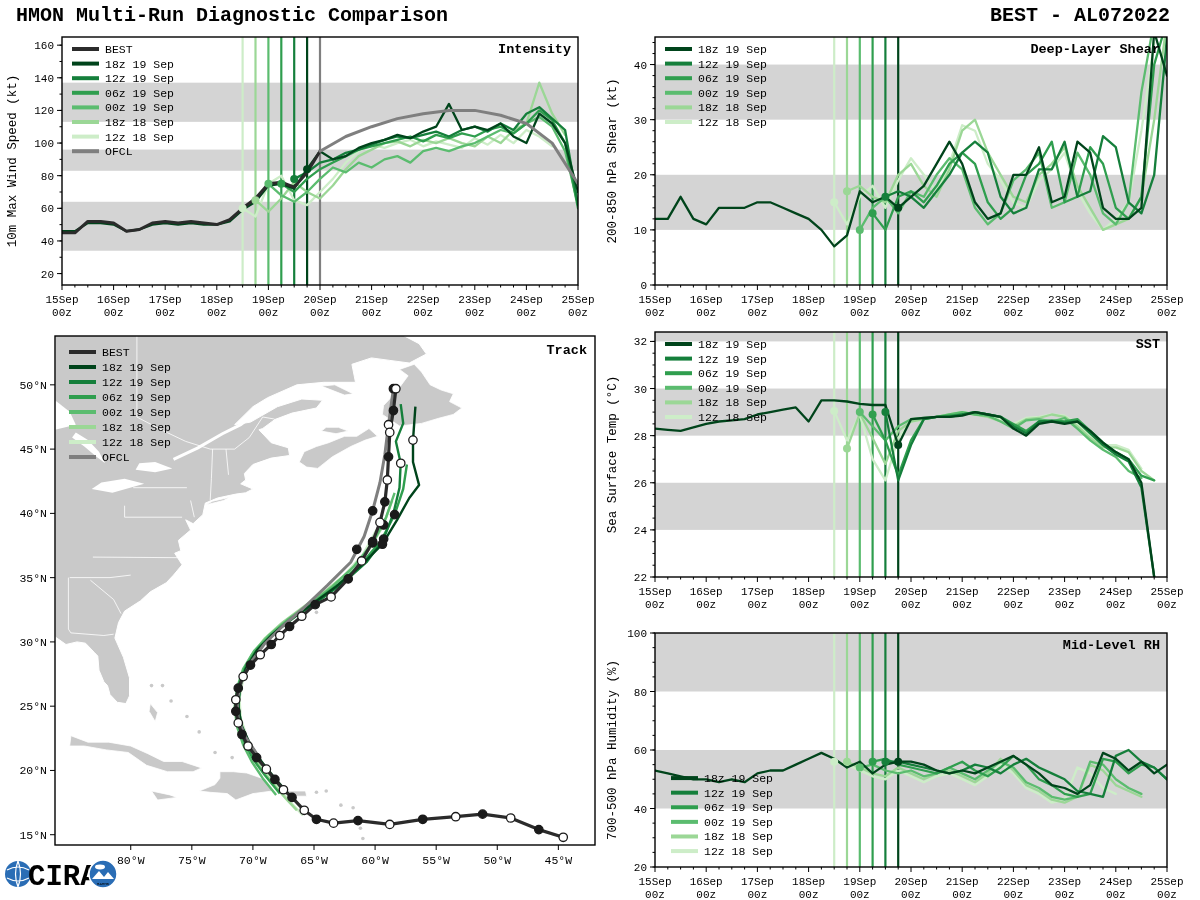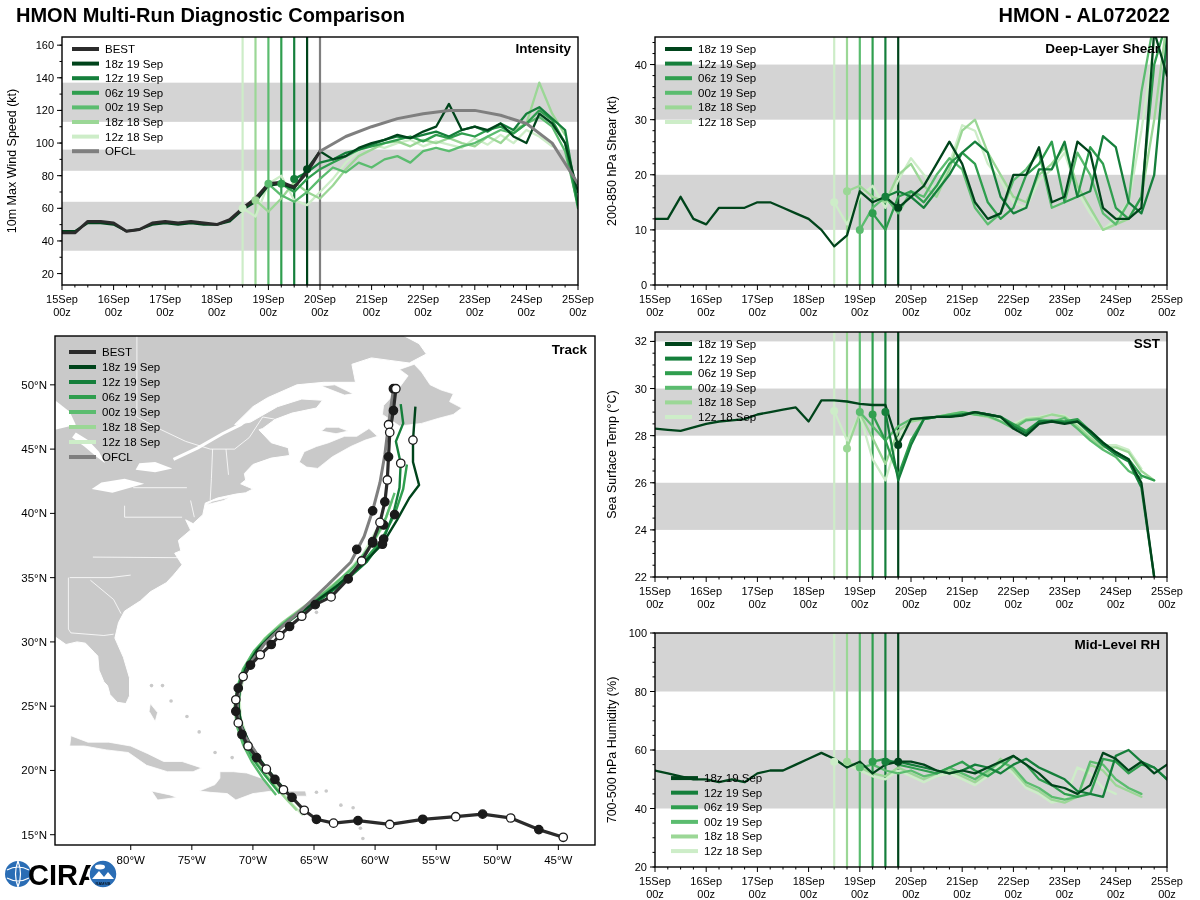--- a/index.html
+++ b/index.html
@@ -1,35 +1,35 @@
 <!DOCTYPE html>
 <html><head>
 <meta charset="utf-8">
 <style>
   html,body{margin:0;padding:0;background:#ffffff;}
   .page{position:relative;width:1200px;height:900px;background:#fff;overflow:hidden;
-        font-family:Liberation Sans, sans-serif;color:#000;}
+        font-family:Liberation Mono, monospace;color:#000;}
   .hdr{position:absolute;top:4px;font-size:20px;font-weight:bold;letter-spacing:0px;}
   .hdr-left{left:16px;}
   .hdr-right{right:30px;}
   svg{position:absolute;display:block;}
   #chart-intensity{left:0;top:30px;}
   #chart-shear{left:600px;top:30px;}
   #chart-sst{left:600px;top:324px;}
   #chart-rh{left:600px;top:618px;}
   #track-map{left:0;top:328px;}
   #cira-logo{left:2px;top:846px;}
   text{fill:#000;}
 </style>
 </head>
 <body>
 <div class="page">
 
 <div class="hdr hdr-left">HMON Multi-Run Diagnostic Comparison</div>
-<div class="hdr hdr-right">HMON - AL072022</div>
+<div class="hdr hdr-right">BEST - AL072022</div>
 
 <svg id="chart-intensity" width="600" height="300">
       <defs>
         <clipPath id="clip-intensity">
           <rect x="62" y="7" width="516" height="248"></rect>
         </clipPath>
       </defs>
       <g clip-path="url(#clip-intensity)">
         <rect x="62" y="171.78947368421052" width="516" height="48.94736842105263" fill="#d4d4d4"></rect>
         <rect x="62" y="119.57894736842105" width="516" height="21.210526315789465" fill="#d4d4d4"></rect>

